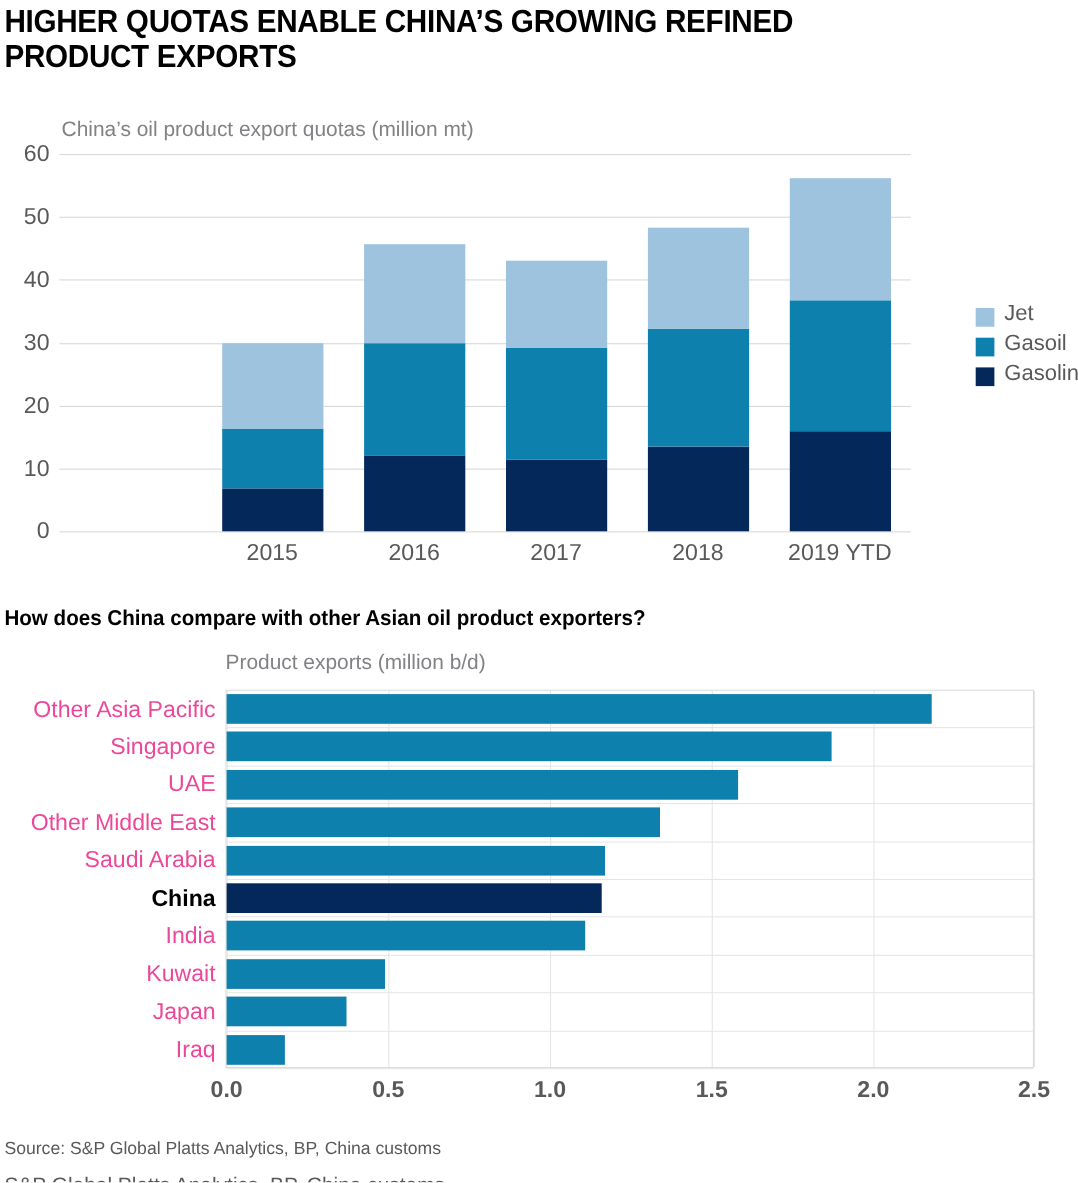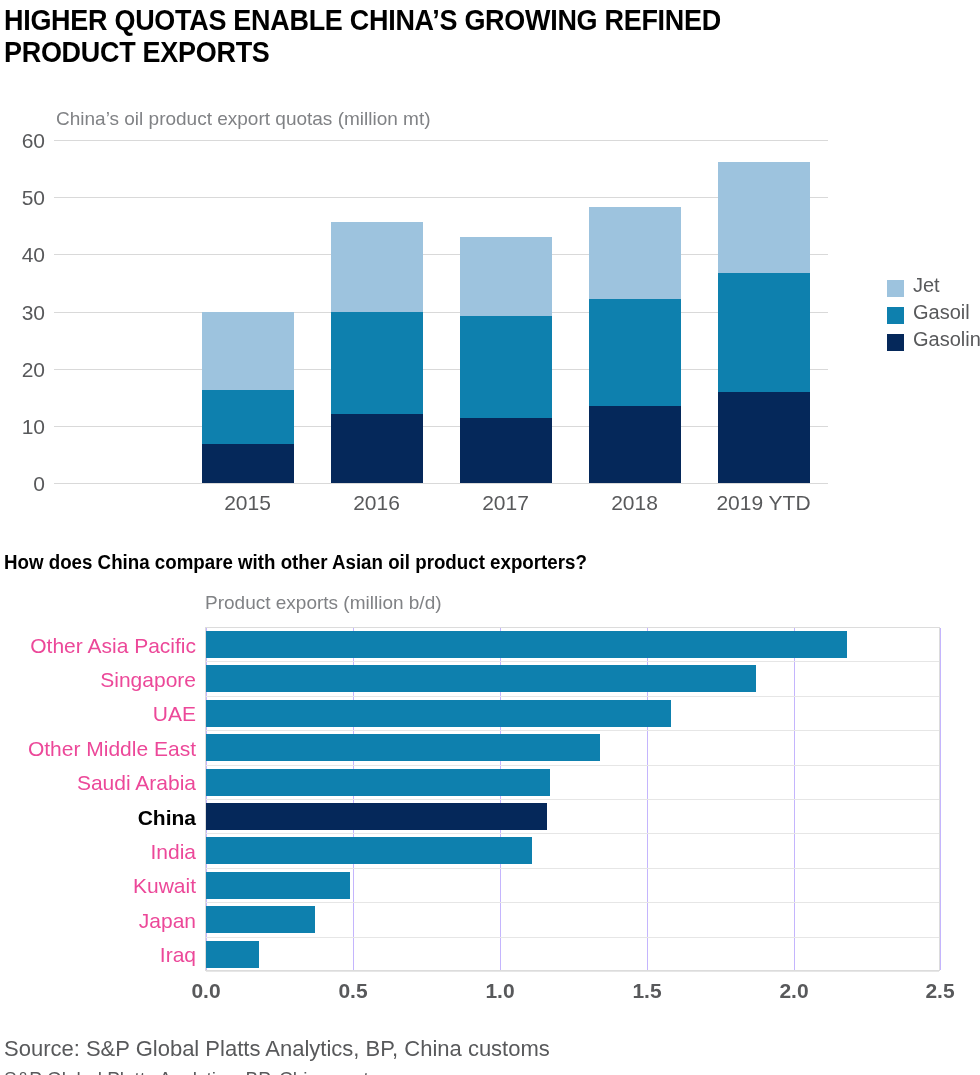--- a/index.html
+++ b/index.html
@@ -155,21 +155,21 @@
     height: 344px;
     border: 1px solid #dcdcdc;
     border-left: 1px solid #dcdcdc;
     box-sizing: border-box;
   }
   .c2-vgrid {
     position: absolute;
     top: 0;
     bottom: 0;
     width: 1px;
-    background: #c4b5fd;
+    background: #e5e5e5;
     font-weight: bold;
   }
   .c2-row {
     position: absolute;
     left: 0;
     width: 100%;
     height: 34.4px;
     border-bottom: 1px solid #e6e6e6;
     box-sizing: border-box;
   }
@@ -202,21 +202,21 @@
     font-size: 21px;
     color: #58595b;
     white-space: nowrap;
   }
 
   
   .source {
     position: absolute;
     left: 4px;
     top: 1036px;
-    font-size: 22px;
+    font-size: 16px;
     color: #58595b;
     white-space: nowrap;
   }
   .source-clipped {
     position: absolute;
     left: 4px;
     top: 1068px;
     height: 7px;
     overflow: hidden;
     font-size: 19px;

